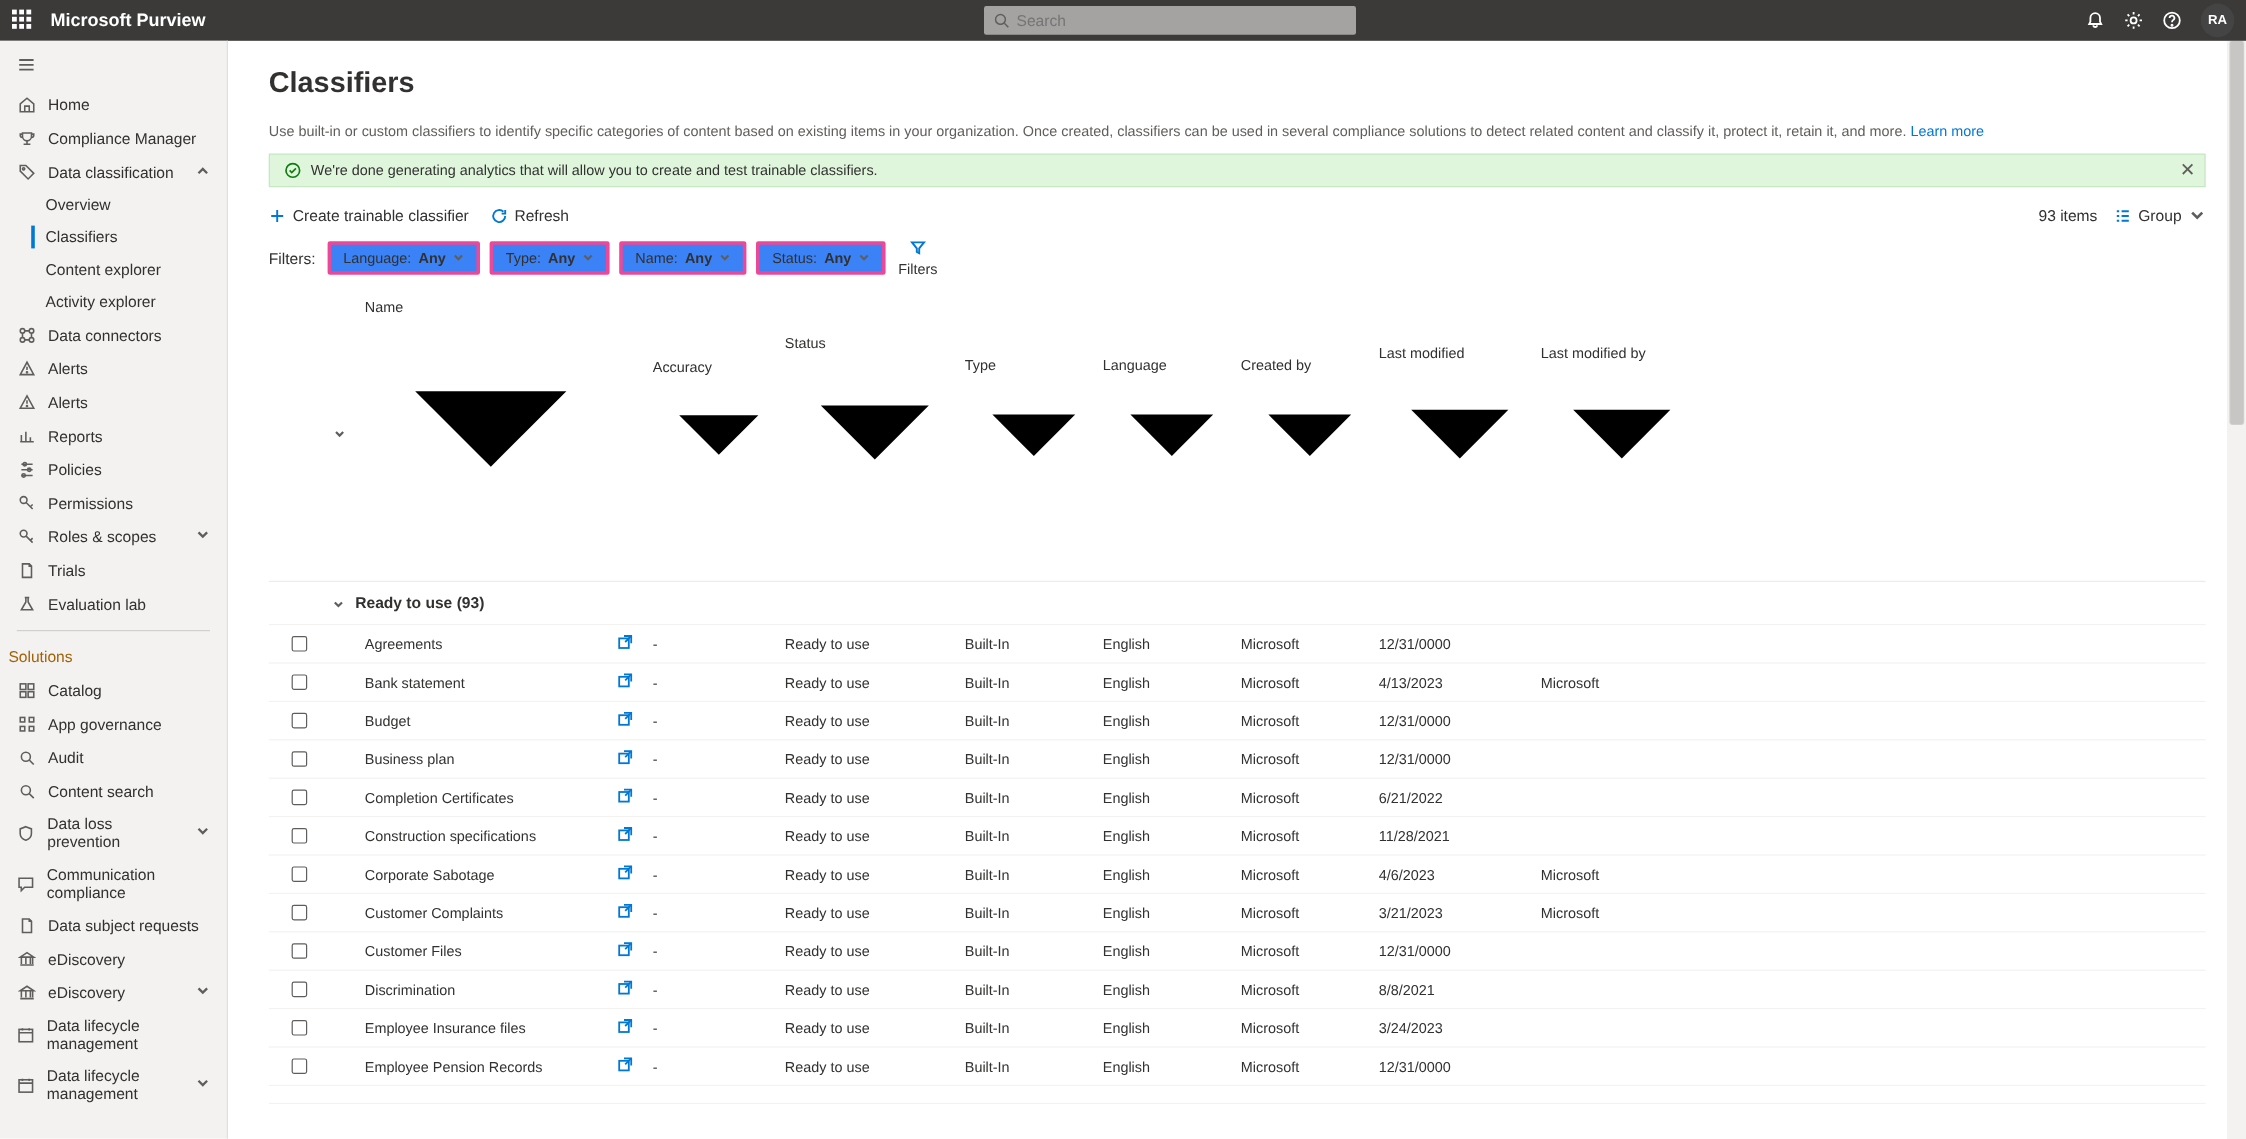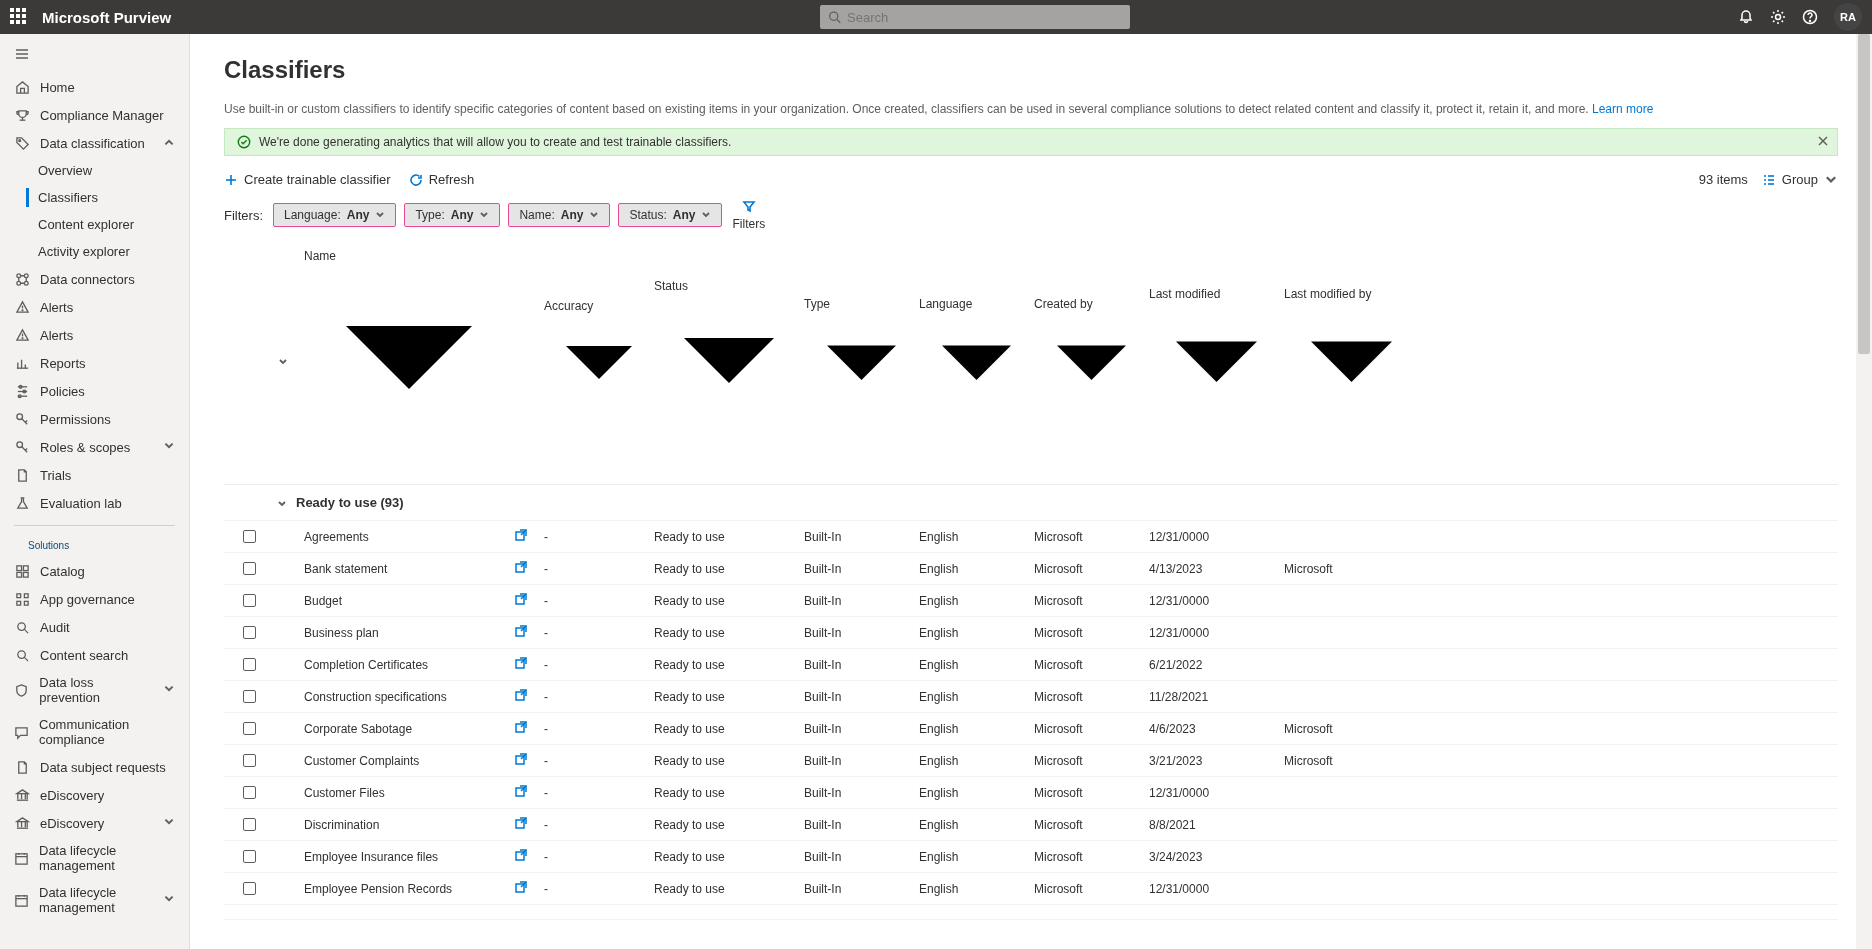--- a/index.html
+++ b/index.html
@@ -22,21 +22,21 @@
 .hamburger svg { width:16px; height:16px; stroke:#605e5c; fill:none; stroke-width:1.5; }
 .nav-item { display:flex; align-items:center; padding:6px 14px; cursor:pointer; font-size:13px; color:#323130; gap:10px; position:relative; }
 .nav-item .nico { width:16px; height:16px; display:flex; align-items:center; justify-content:center; }
 .nav-item .nico svg { width:15px; height:15px; stroke:#605e5c; fill:none; stroke-width:1.4; }
 .nav-item.sub { padding-left:38px; }
 .nav-item.active { font-weight:400; }
 .nav-item.active::before { content:''; position:absolute; left:26px; top:4px; bottom:4px; width:3px; background:#0078d4; }
 .nav-item .chev { margin-left:auto; }
 .nav-item .chev svg { width:12px; height:12px; stroke:#605e5c; fill:none; stroke-width:1.6; }
 .nav-divider { border-top:1px solid #d2d0ce; margin:8px 14px; }
-.nav-header { padding:6px 28px; font-size:10px; color:#0c4a6e; font-weight:400; cursor:default; }
+.nav-header { padding:6px 7px; font-size:13px; color:#a16207; font-weight:400; cursor:default; }
 
 .main { flex:1; overflow:auto; position:relative; }
 .main-inner { padding:22px 34px; }
 h1.page-title { font-size:24px; font-weight:600; margin-bottom:18px; }
 .tabs { display:flex; gap:22px; border-bottom:1px solid #edebe9; margin-bottom:12px; }
 .tab { padding:8px 0; font-size:13px; cursor:pointer; color:#323130; }
 .tab.active { font-weight:600; border-bottom:3px solid #0078d4; margin-bottom:-1px; }
 .desc { font-size:12px; color:#605e5c; margin-bottom:12px; }
 .desc a { color:#0078d4; text-decoration:none; }
 .banner { background:#dff6dd; border:1px solid #c5e8c3; padding:6px 12px; font-size:12px; color:#323130; display:flex; align-items:center; gap:8px; position:relative; margin-bottom:10px; }
@@ -45,21 +45,21 @@
 .banner .close svg { width:12px; height:12px; stroke:#605e5c; fill:none; stroke-width:1.5; }
 
 .cmdbar { display:flex; align-items:center; padding:6px 0 12px 0;justify-content:center; }
 .cmd { display:flex; align-items:center; gap:6px; margin-right:18px; font-size:13px; color:#323130; cursor:pointer; }
 .cmd svg { width:14px; height:14px; stroke:#0078d4; fill:none; stroke-width:1.6; }
 .cmdbar .right { margin-left:auto; display:flex; align-items:center; gap:14px; font-size:13px; }
 .cmdbar .right svg { width:14px; height:14px; stroke:#0078d4; fill:none; stroke-width:1.6; }
 
 .filterbar { display:flex; align-items:center; gap:10px; margin-bottom:10px; font-size:13px; }
 .filterbar .lbl { color:#323130; }
-.pill { background:#e5e5e5; border:1px solid #ec4899; border-radius:2px; padding:4px 10px; display:flex; align-items:center; gap:6px; cursor:pointer; font-size:12px; }
+.pill { background:#3b82f6; border:3px solid #ec4899; border-radius:2px; padding:4px 10px; display:flex; align-items:center; gap:6px; cursor:pointer; font-size:12px; }
 .pill b { font-weight:600; }
 .pill svg { width:10px; height:10px; stroke:#605e5c; fill:none; stroke-width:1.8; }
 .filters-link { display:flex; align-items:center; gap:4px; cursor:pointer; color:#323130; font-size:12px;flex-direction:column;}
 .filters-link svg { width:14px; height:14px; stroke:#0078d4; fill:none; stroke-width:1.6; }
 
 .table { width:100%; }
 .thead { display:flex; align-items:center; padding:8px 0; border-bottom:1px solid #edebe9; font-size:12px; color:#323130; }
 .thead .sort svg, .grow .hchev svg { width:10px; height:10px; stroke:#605e5c; fill:none; stroke-width:1.8; margin-left:4px; }
 .col-check { width:50px; display:flex; justify-content:center; }
 .col-exp { width:30px; }

